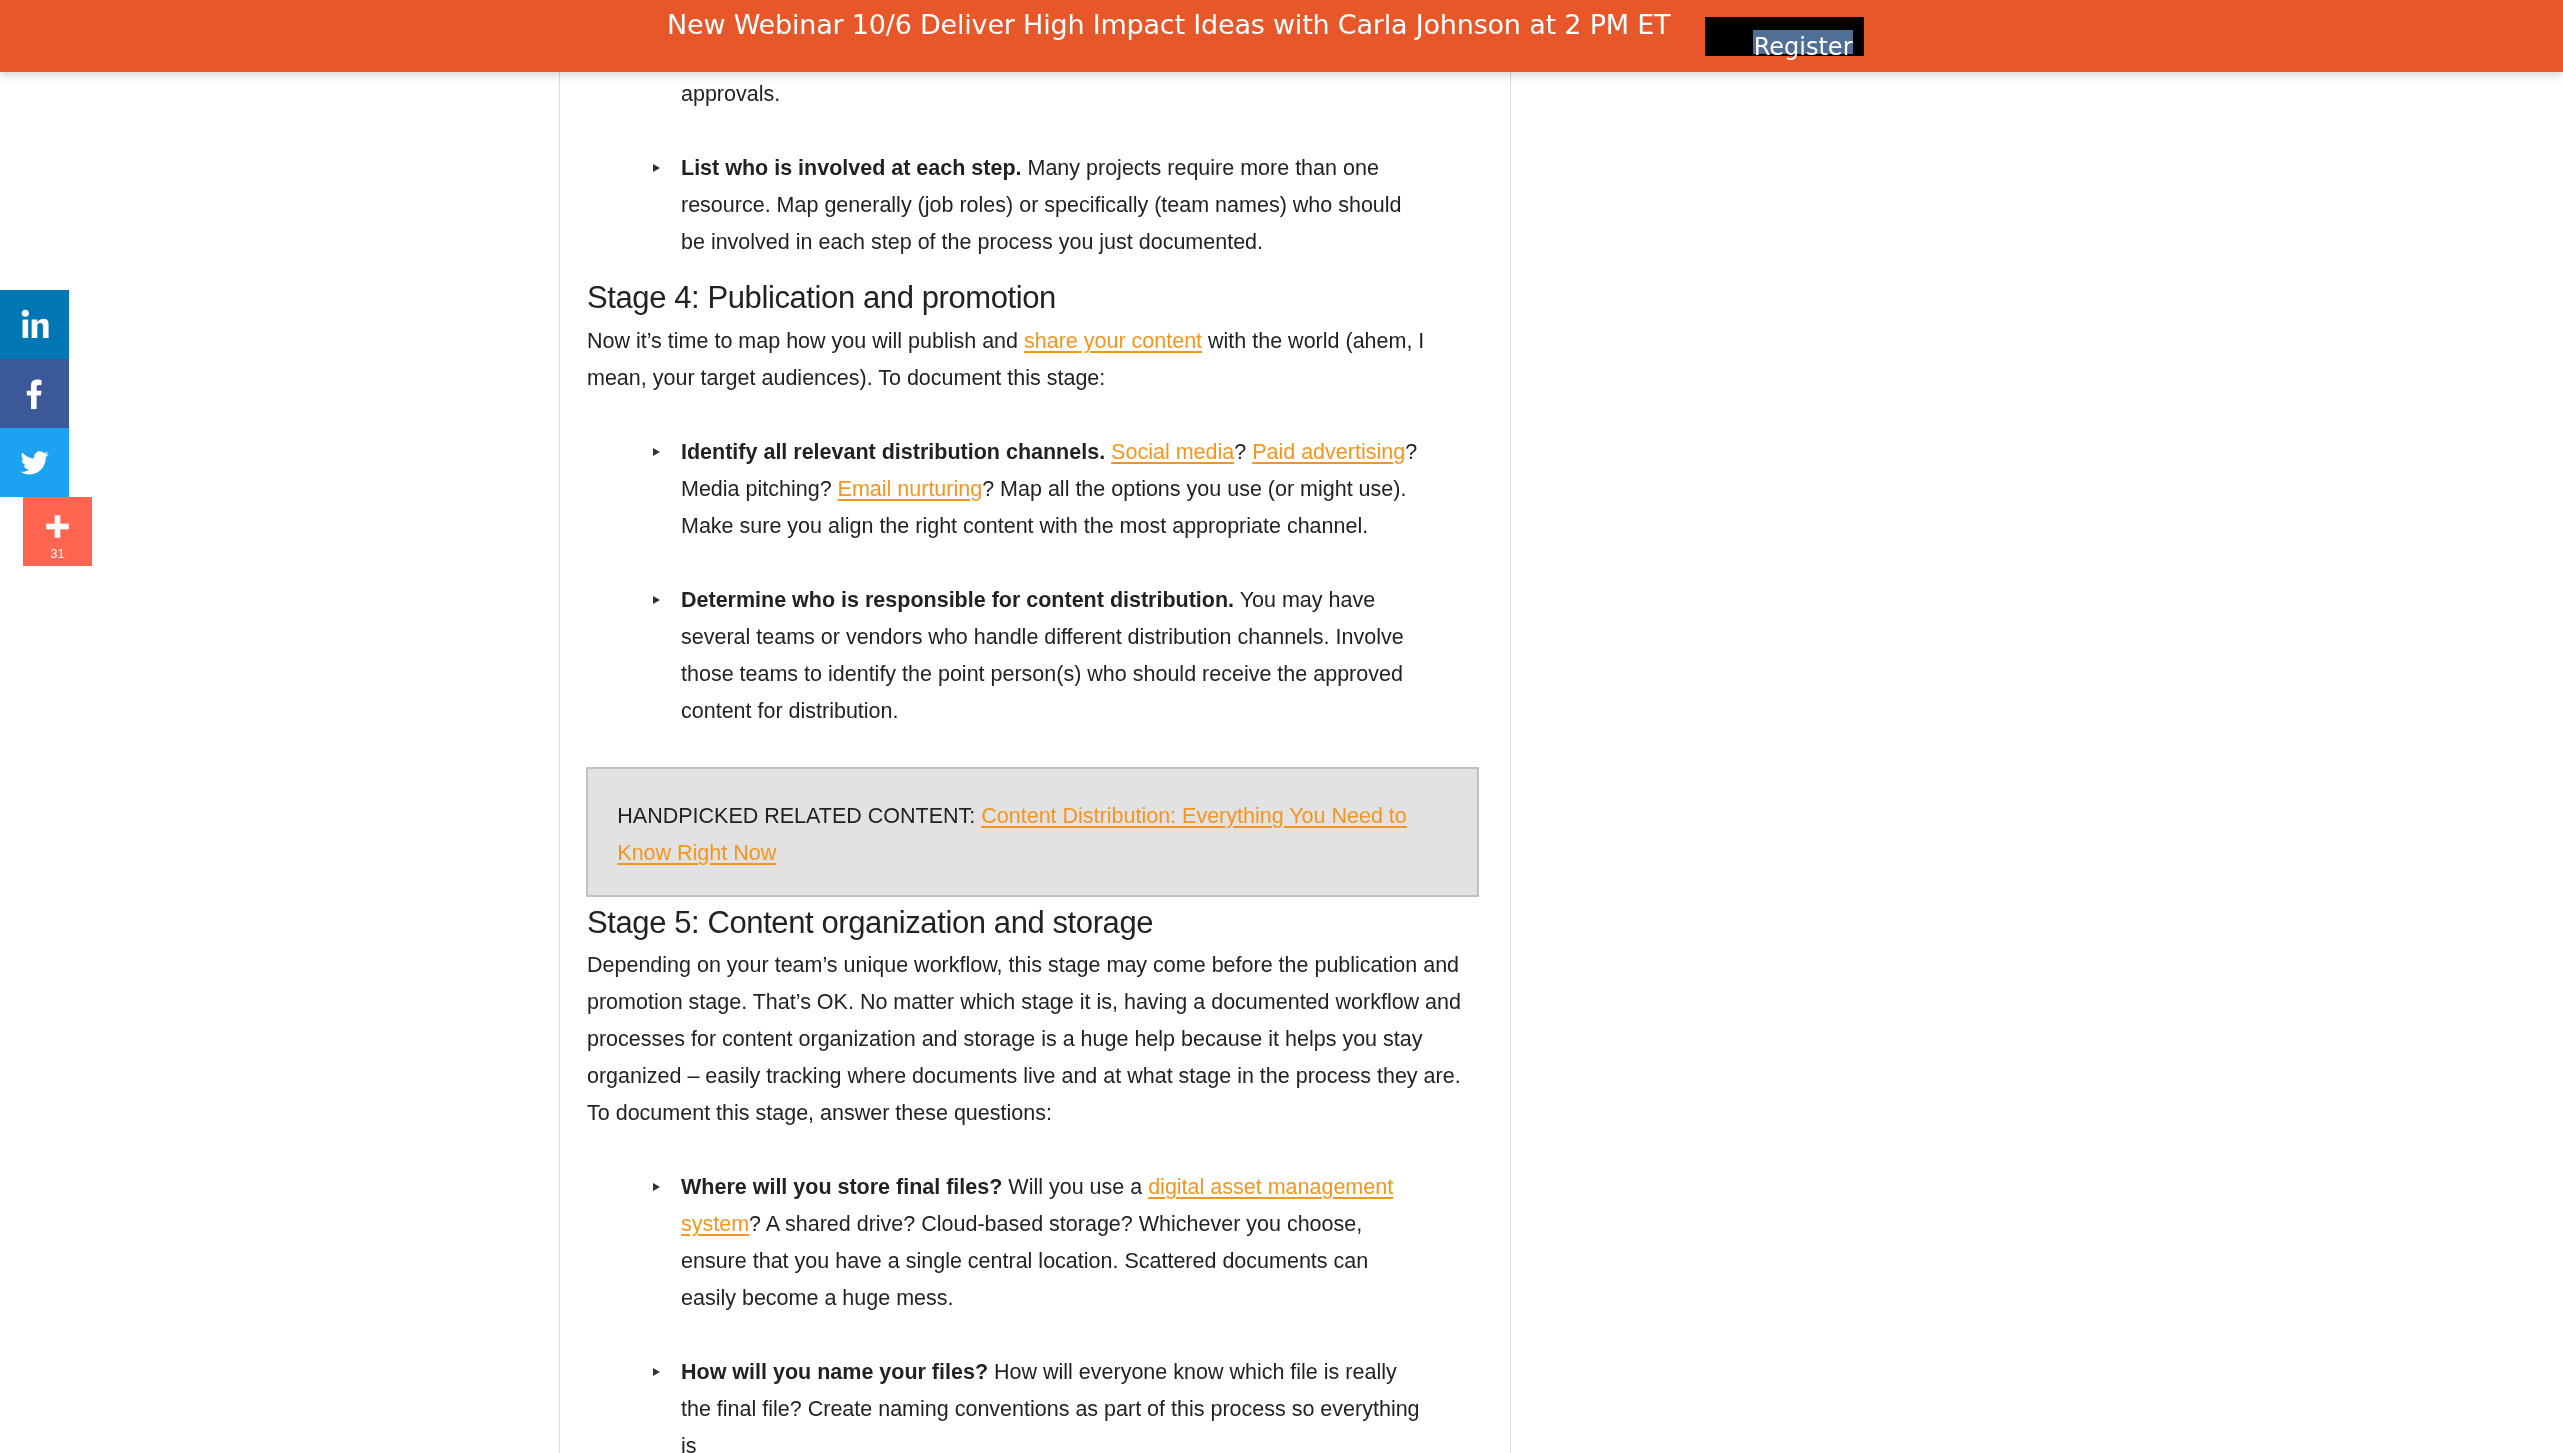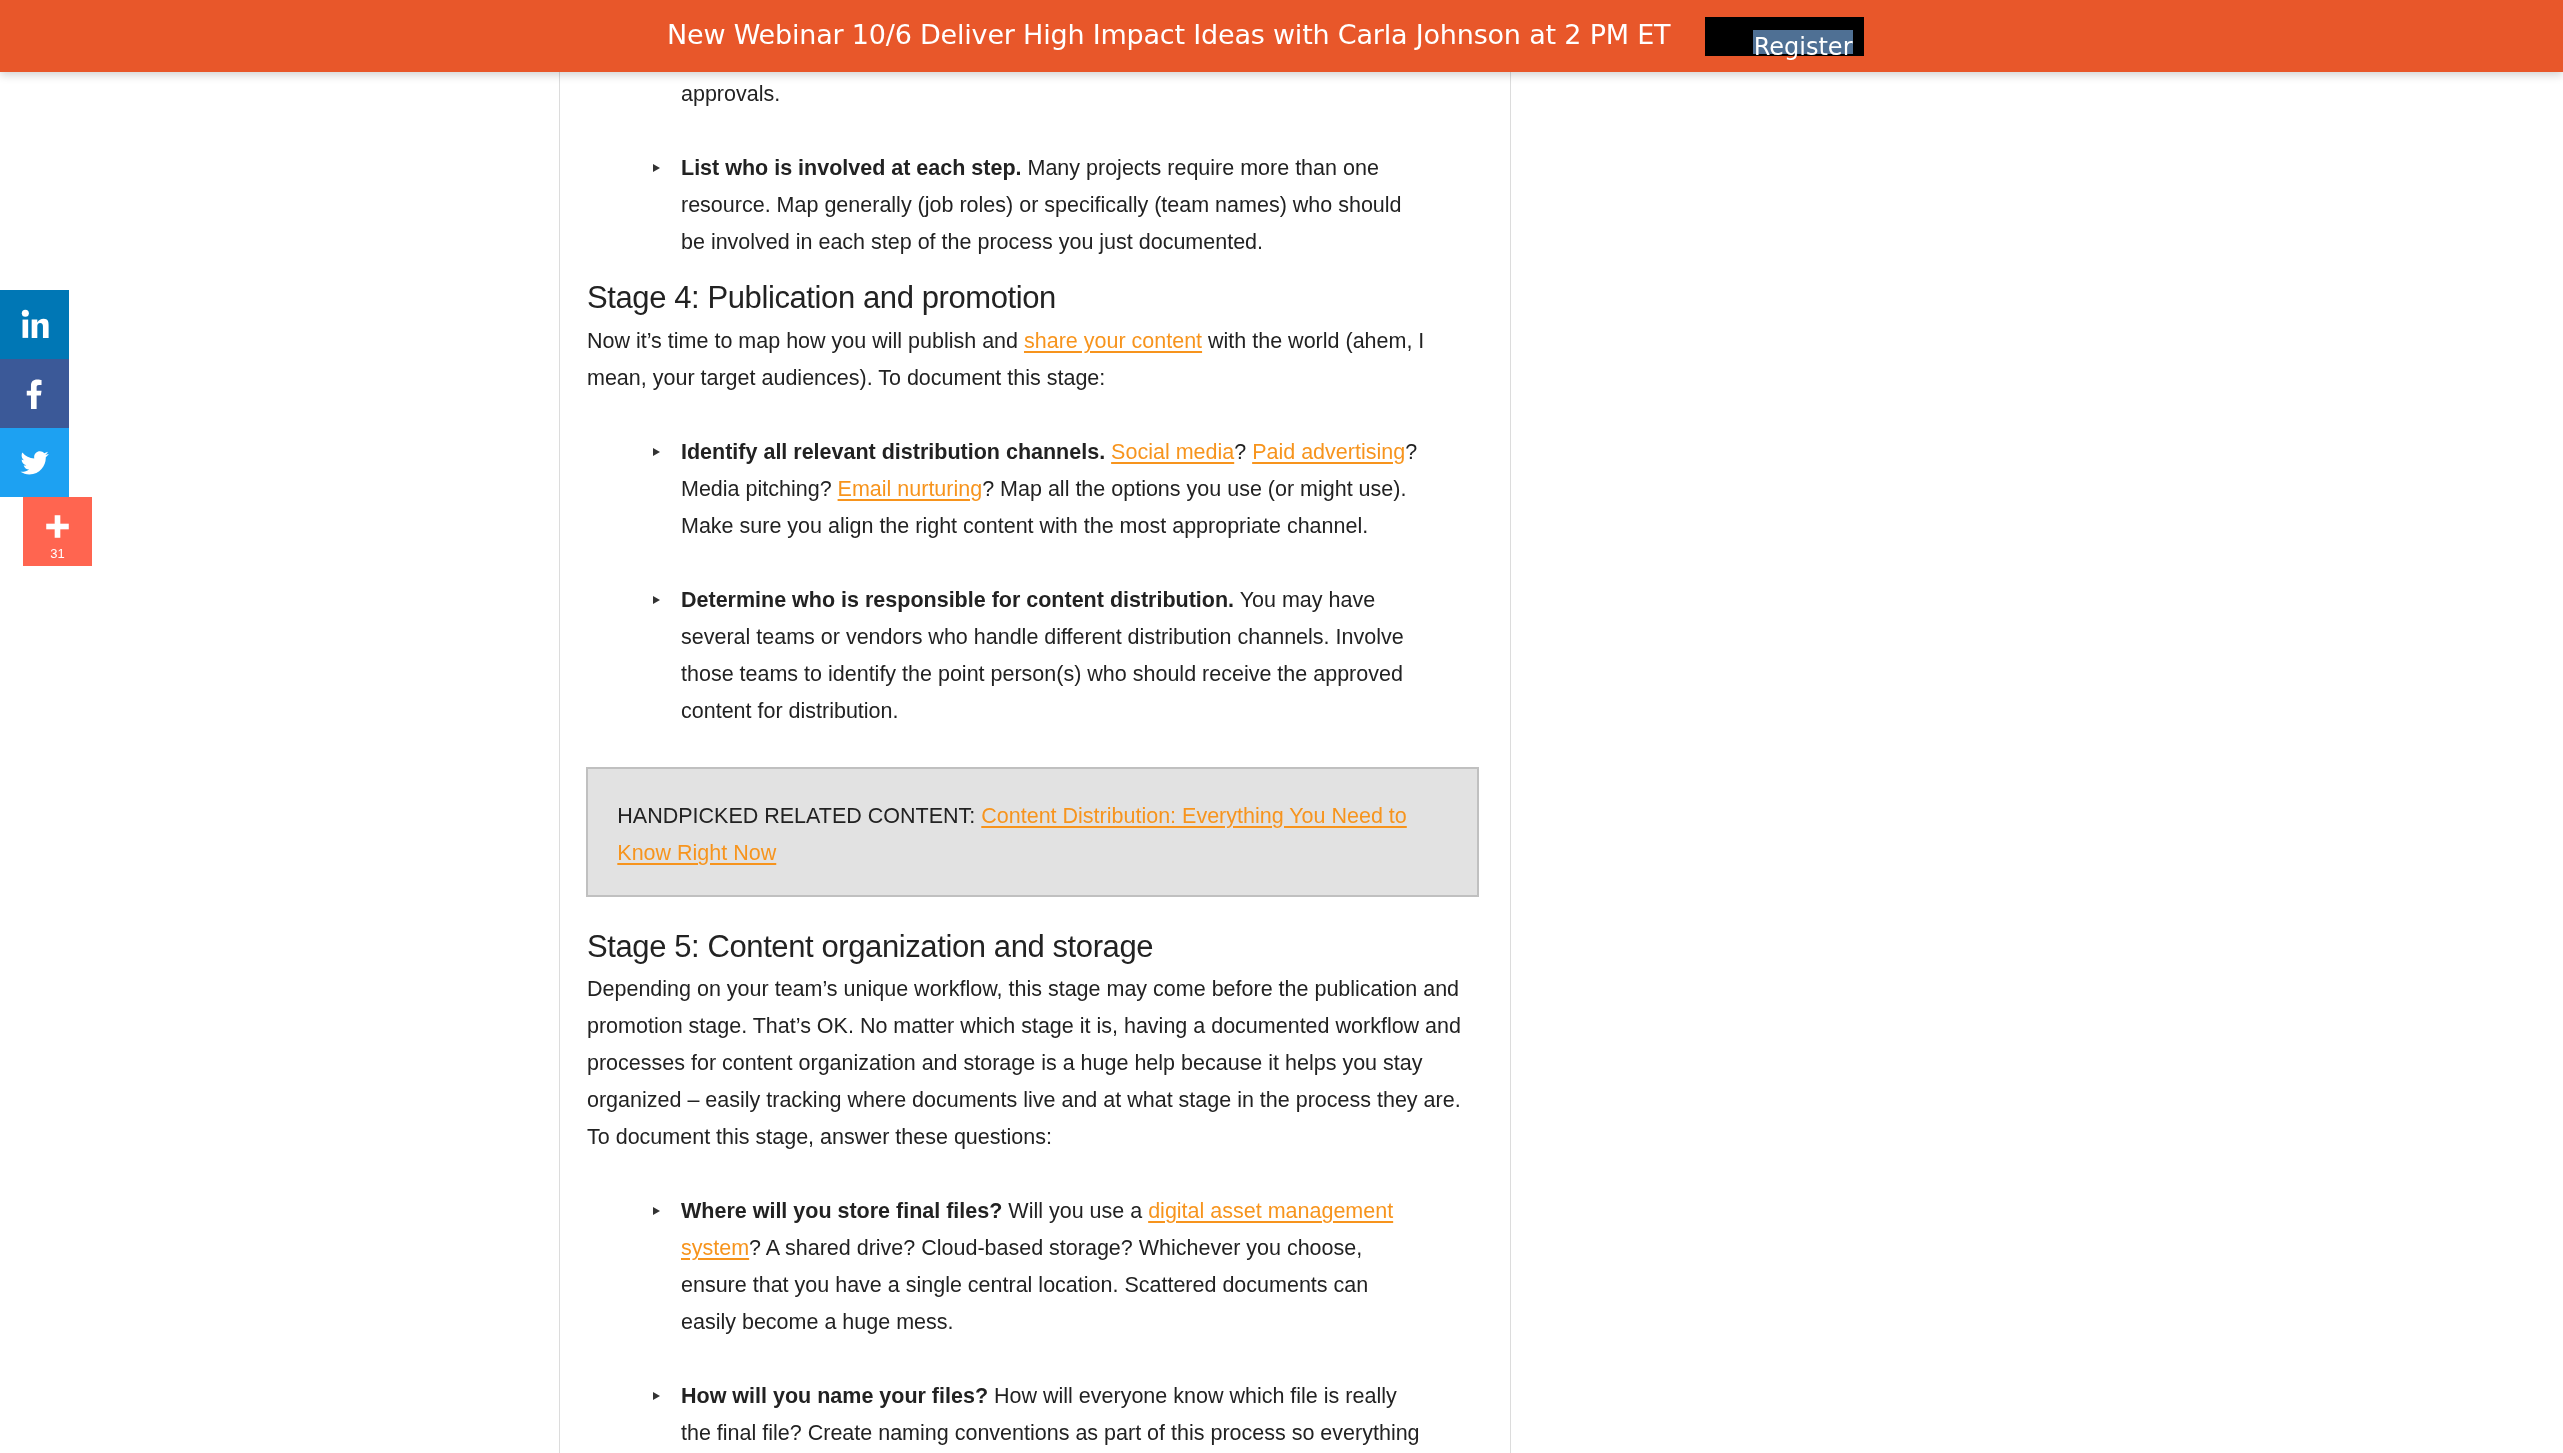--- a/index.html
+++ b/index.html
@@ -9,21 +9,21 @@
     font-family: "Liberation Sans", "DejaVu Sans", sans-serif;
     color: #222222;
   }
   
   .banner {
     position: absolute; left: 0; top: 0; width: 2563px; height: 72px;
     background: #e8572a; z-index: 10;
     box-shadow: 0 2.9px 8.6px rgba(0,0,0,0.18);
   }
   .banner-text {
-    position: absolute; left: 667px; top: 15px; height: 39px; line-height: 39px;
+    position: absolute; left: 667px; top: 5px; height: 39px; line-height: 39px;
     font-family: "DejaVu Sans", sans-serif; font-size: 27px; color: #ffffff;
     white-space: nowrap; letter-spacing: -0.2px;
   }
   .register-btn {
     position: absolute; left: 1705px; top: 17px; width: 159px; height: 39px;
     background: #000000; border: none; padding: 0; cursor: pointer;
   }
   .register-btn span {
     position: absolute; left: 48px; top: 1.4px; height: 24px; line-height: 34px;
     padding: 0 0.7px; background: #4f7094; color: #ffffff;
@@ -137,21 +137,21 @@
       <b>Determine who is responsible for content distribution.</b><span> You may have several teams or vendors who handle different distribution channels. Involve those teams to identify the point person(s) who should receive the approved content for distribution.</span>
     </li>
   </ul>
 
   <div style="position:relative; height:130px; margin-top:37px;">
     <div class="callout">
       <span>HANDPICKED RELATED CONTENT: </span><a>Content Distribution: Everything You Need to Know Right Now</a>
     </div>
   </div>
 
-  <h2 style="margin-top:28px;">Stage 5: Content organization and storage</h2>
+  <h2 style="margin-top:4px;">Stage 5: Content organization and storage</h2>
   <p style="margin-top:2.9px;">Depending on your team’s unique workflow, this stage may come before the publication and promotion stage. That’s OK. No matter which stage it is, having a documented workflow and processes for content organization and storage is a huge help because it helps you stay organized – easily tracking where documents live and at what stage in the process they are. To document this stage, answer these questions:</p>
 
   <ul class="arrows" style="margin-top:37px;">
     <li>
       <b>Where will you store final files?</b><span> Will you use a </span><a>digital asset management system</a><span>? A shared drive? Cloud-based storage? Whichever you choose, ensure that you have a single central location. Scattered documents can easily become a huge mess.</span>
     </li>
     <li style="margin-top:37px;">
       <b>How will you name your files?</b><span> How will everyone know which file is really the final file? Create naming conventions as part of this process so everything is</span>
     </li>
   </ul>

